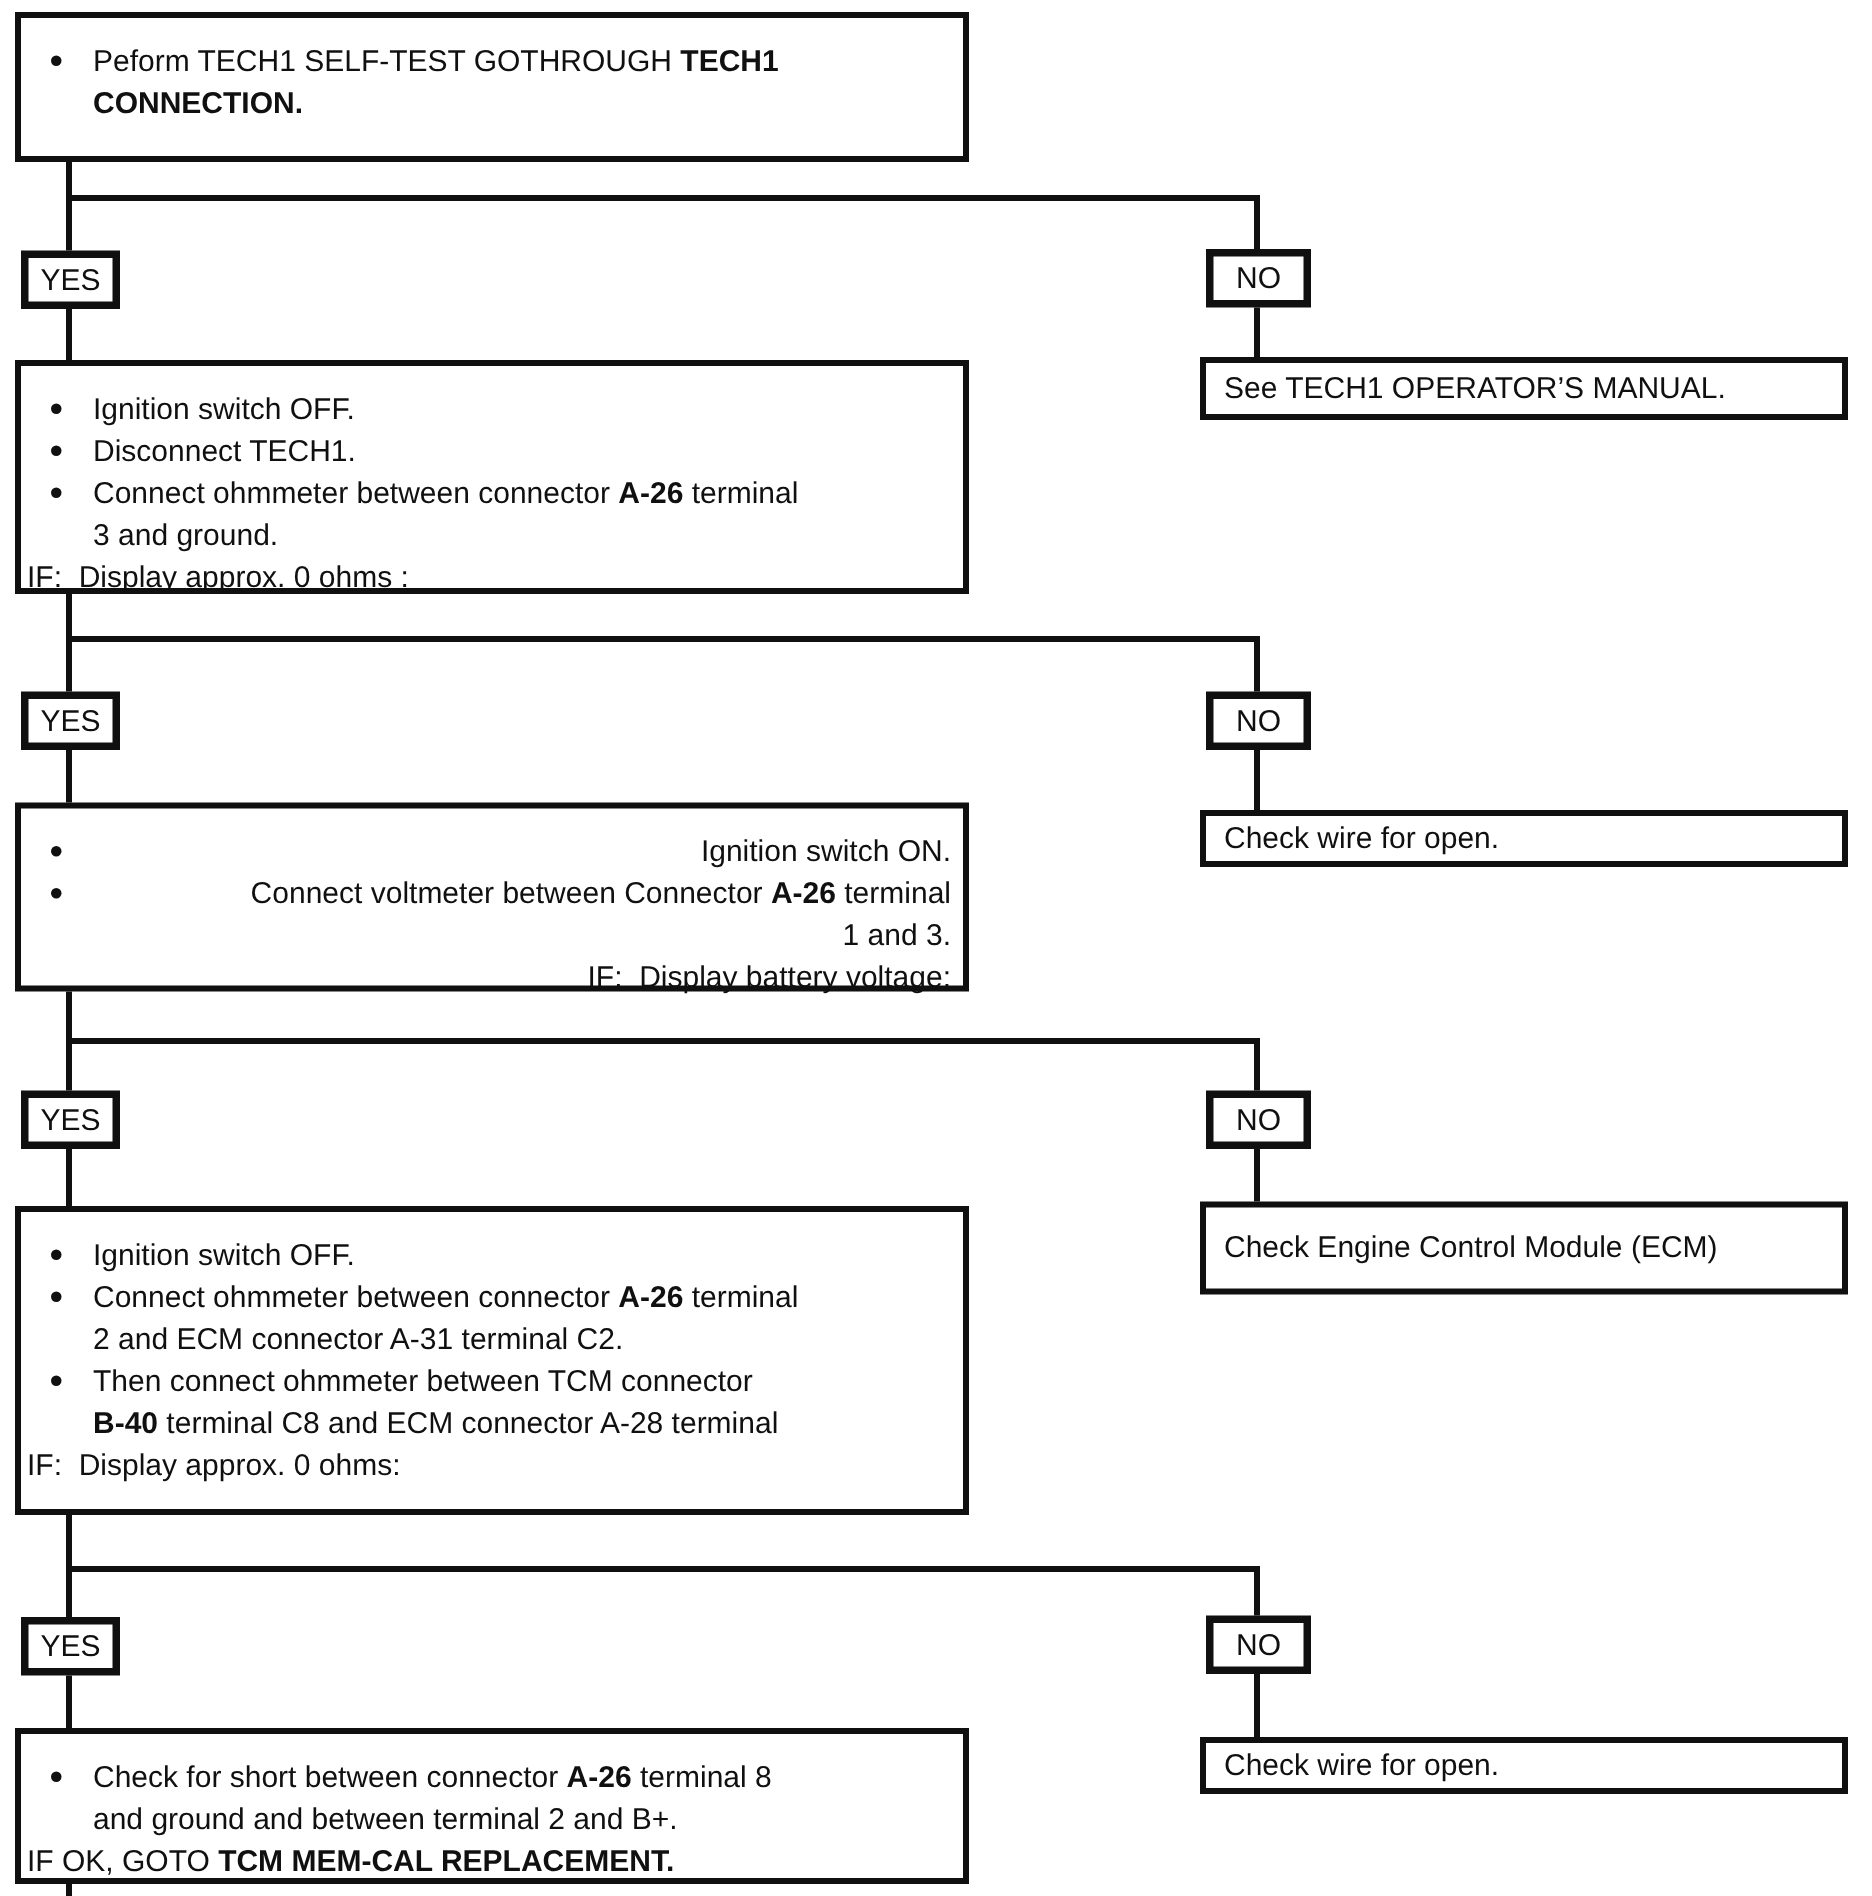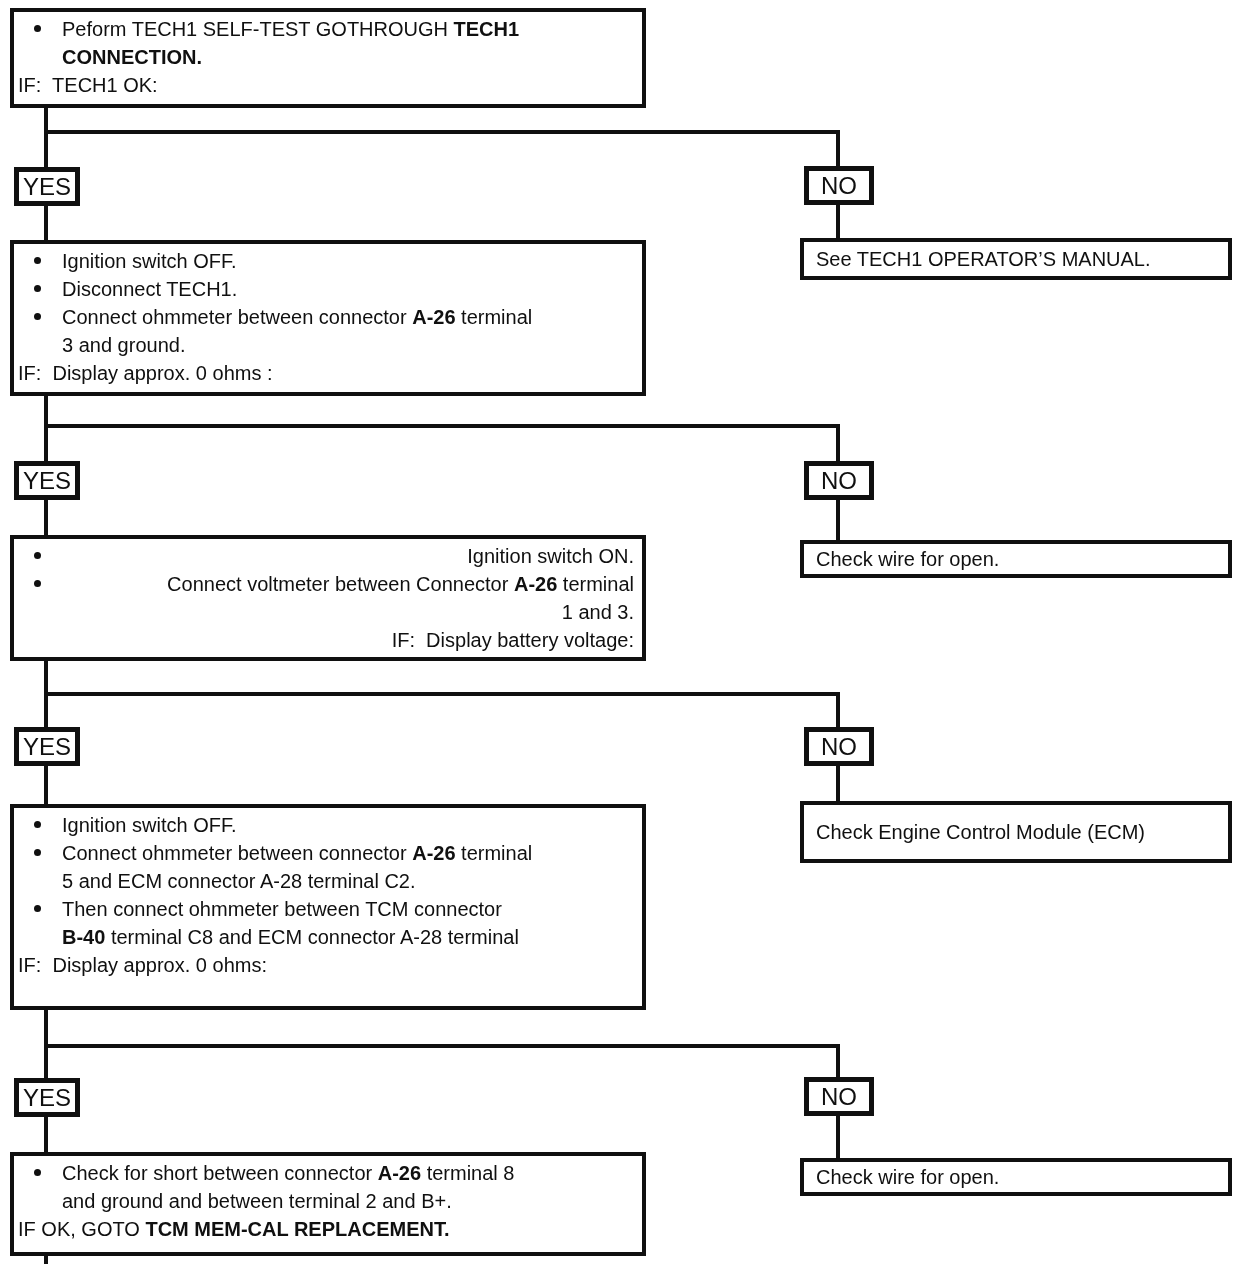--- a/index.html
+++ b/index.html
@@ -15,36 +15,36 @@
     overflow: hidden;
   }
   .box {
     position: absolute;
     border: 4px solid var(--ink);
     background: var(--bg);
   }
   .step {
     left: 10px;
     width: 636px;
-    padding: 3px 8px 0 4px;
+    padding: 15px 8px 0 4px;
   }
   .result {
     left: 800px;
     width: 432px;
     padding: 2px 12px 3px 12px;
     display: flex;
     flex-direction: column;
     justify-content: center;
   }
   .decision {
     border-width: 5px;
     display: flex;
     align-items: center;
     justify-content: center;
-    font-size: 24px;
+    font-size: 20px;
     line-height: 20px;
     width: 66px;
     height: 39px;
   }
   .line {
     position: relative;
     font-size: 20px;
     line-height: 28px;
     white-space: nowrap;
   }
@@ -90,21 +90,20 @@
   <div class="vline" style="left:836px; top:497px; height:47px;"></div>
   <div class="vline" style="left:836px; top:692px; height:39px;"></div>
   <div class="vline" style="left:836px; top:763px; height:42px;"></div>
   <div class="vline" style="left:836px; top:1044px; height:37px;"></div>
   <div class="vline" style="left:836px; top:1113px; height:49px;"></div>
 
   <div class="box step" style="top:8px; height:100px;">
     <div class="lines">
         <div class="line bullet"><span class="dot"></span><span>Peform TECH1 SELF-TEST GOTHROUGH </span><span class="b">TECH1</span></div>
         <div class="line cont"><span class="b">CONNECTION.</span></div>
-        <div class="line flush"><span>IF:&nbsp; TECH1 OK:</span></div>
       </div>
   </div>
 
   <div class="box step" style="top:240px; height:156px;">
     <div class="lines">
         <div class="line bullet"><span class="dot"></span><span>Ignition switch OFF.</span></div>
         <div class="line bullet"><span class="dot"></span><span>Disconnect TECH1.</span></div>
         <div class="line bullet"><span class="dot"></span><span>Connect ohmmeter between connector </span><span class="b">A-26</span><span> terminal</span></div>
         <div class="line cont"><span>3 and ground.</span></div>
         <div class="line flush"><span>IF:&nbsp; Display approx. 0 ohms :</span></div>
@@ -117,21 +116,21 @@
         <div class="line bullet"><span class="dot"></span><span>Connect voltmeter between Connector </span><span class="b">A-26</span><span> terminal</span></div>
         <div class="line cont"><span>1 and 3.</span></div>
         <div class="line flush"><span>IF:&nbsp; Display battery voltage:</span></div>
       </div>
   </div>
 
   <div class="box step" style="top:804px; height:206px;">
     <div class="lines">
         <div class="line bullet"><span class="dot"></span><span>Ignition switch OFF.</span></div>
         <div class="line bullet"><span class="dot"></span><span>Connect ohmmeter between connector </span><span class="b">A-26</span><span> terminal</span></div>
-        <div class="line cont"><span>5 and ECM connector A-28 terminal C2.</span></div>
+        <div class="line cont"><span>2 and ECM connector A-31 terminal C2.</span></div>
         <div class="line bullet"><span class="dot"></span><span>Then connect ohmmeter between TCM connector</span></div>
         <div class="line cont"><span class="b">B-40</span><span> terminal C8 and ECM connector A-28 terminal</span></div>
         <div class="line flush"><span>IF:&nbsp; Display approx. 0 ohms:</span></div>
       </div>
   </div>
 
   <div class="box step" style="top:1152px; height:104px;">
     <div class="lines">
         <div class="line bullet"><span class="dot"></span><span>Check for short between connector </span><span class="b">A-26</span><span> terminal 8</span></div>
         <div class="line cont"><span>and ground and between terminal 2 and B+.</span></div>

